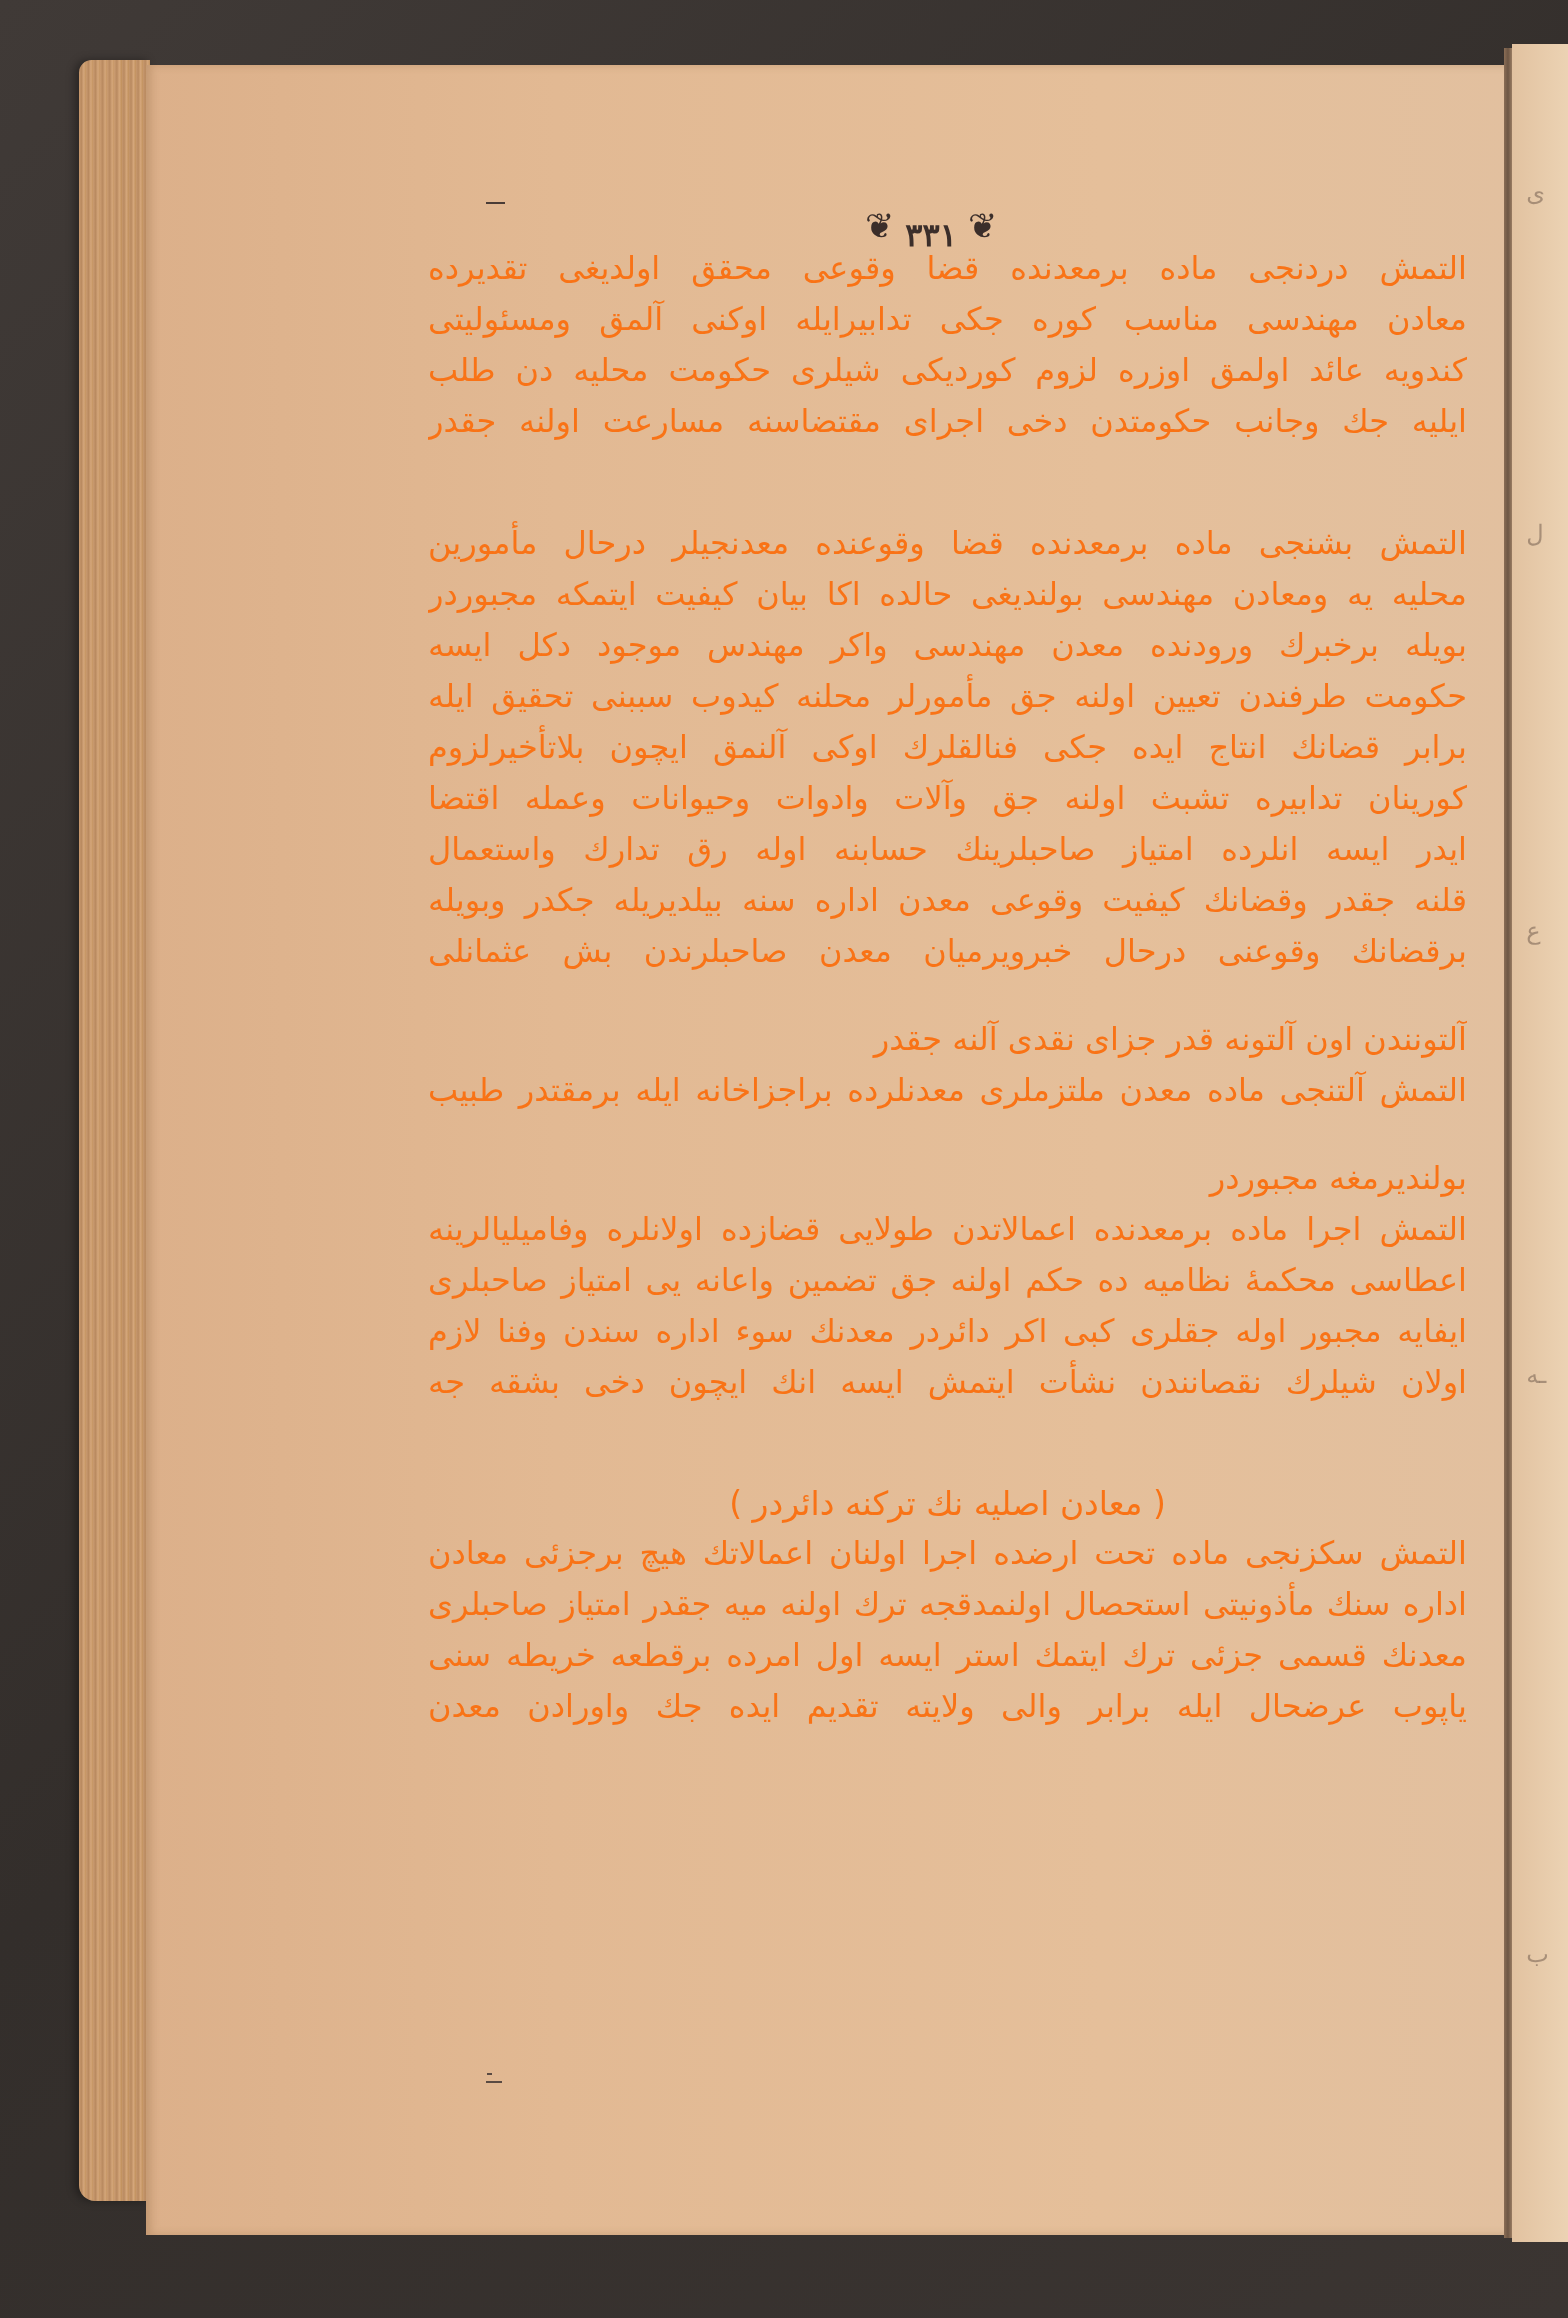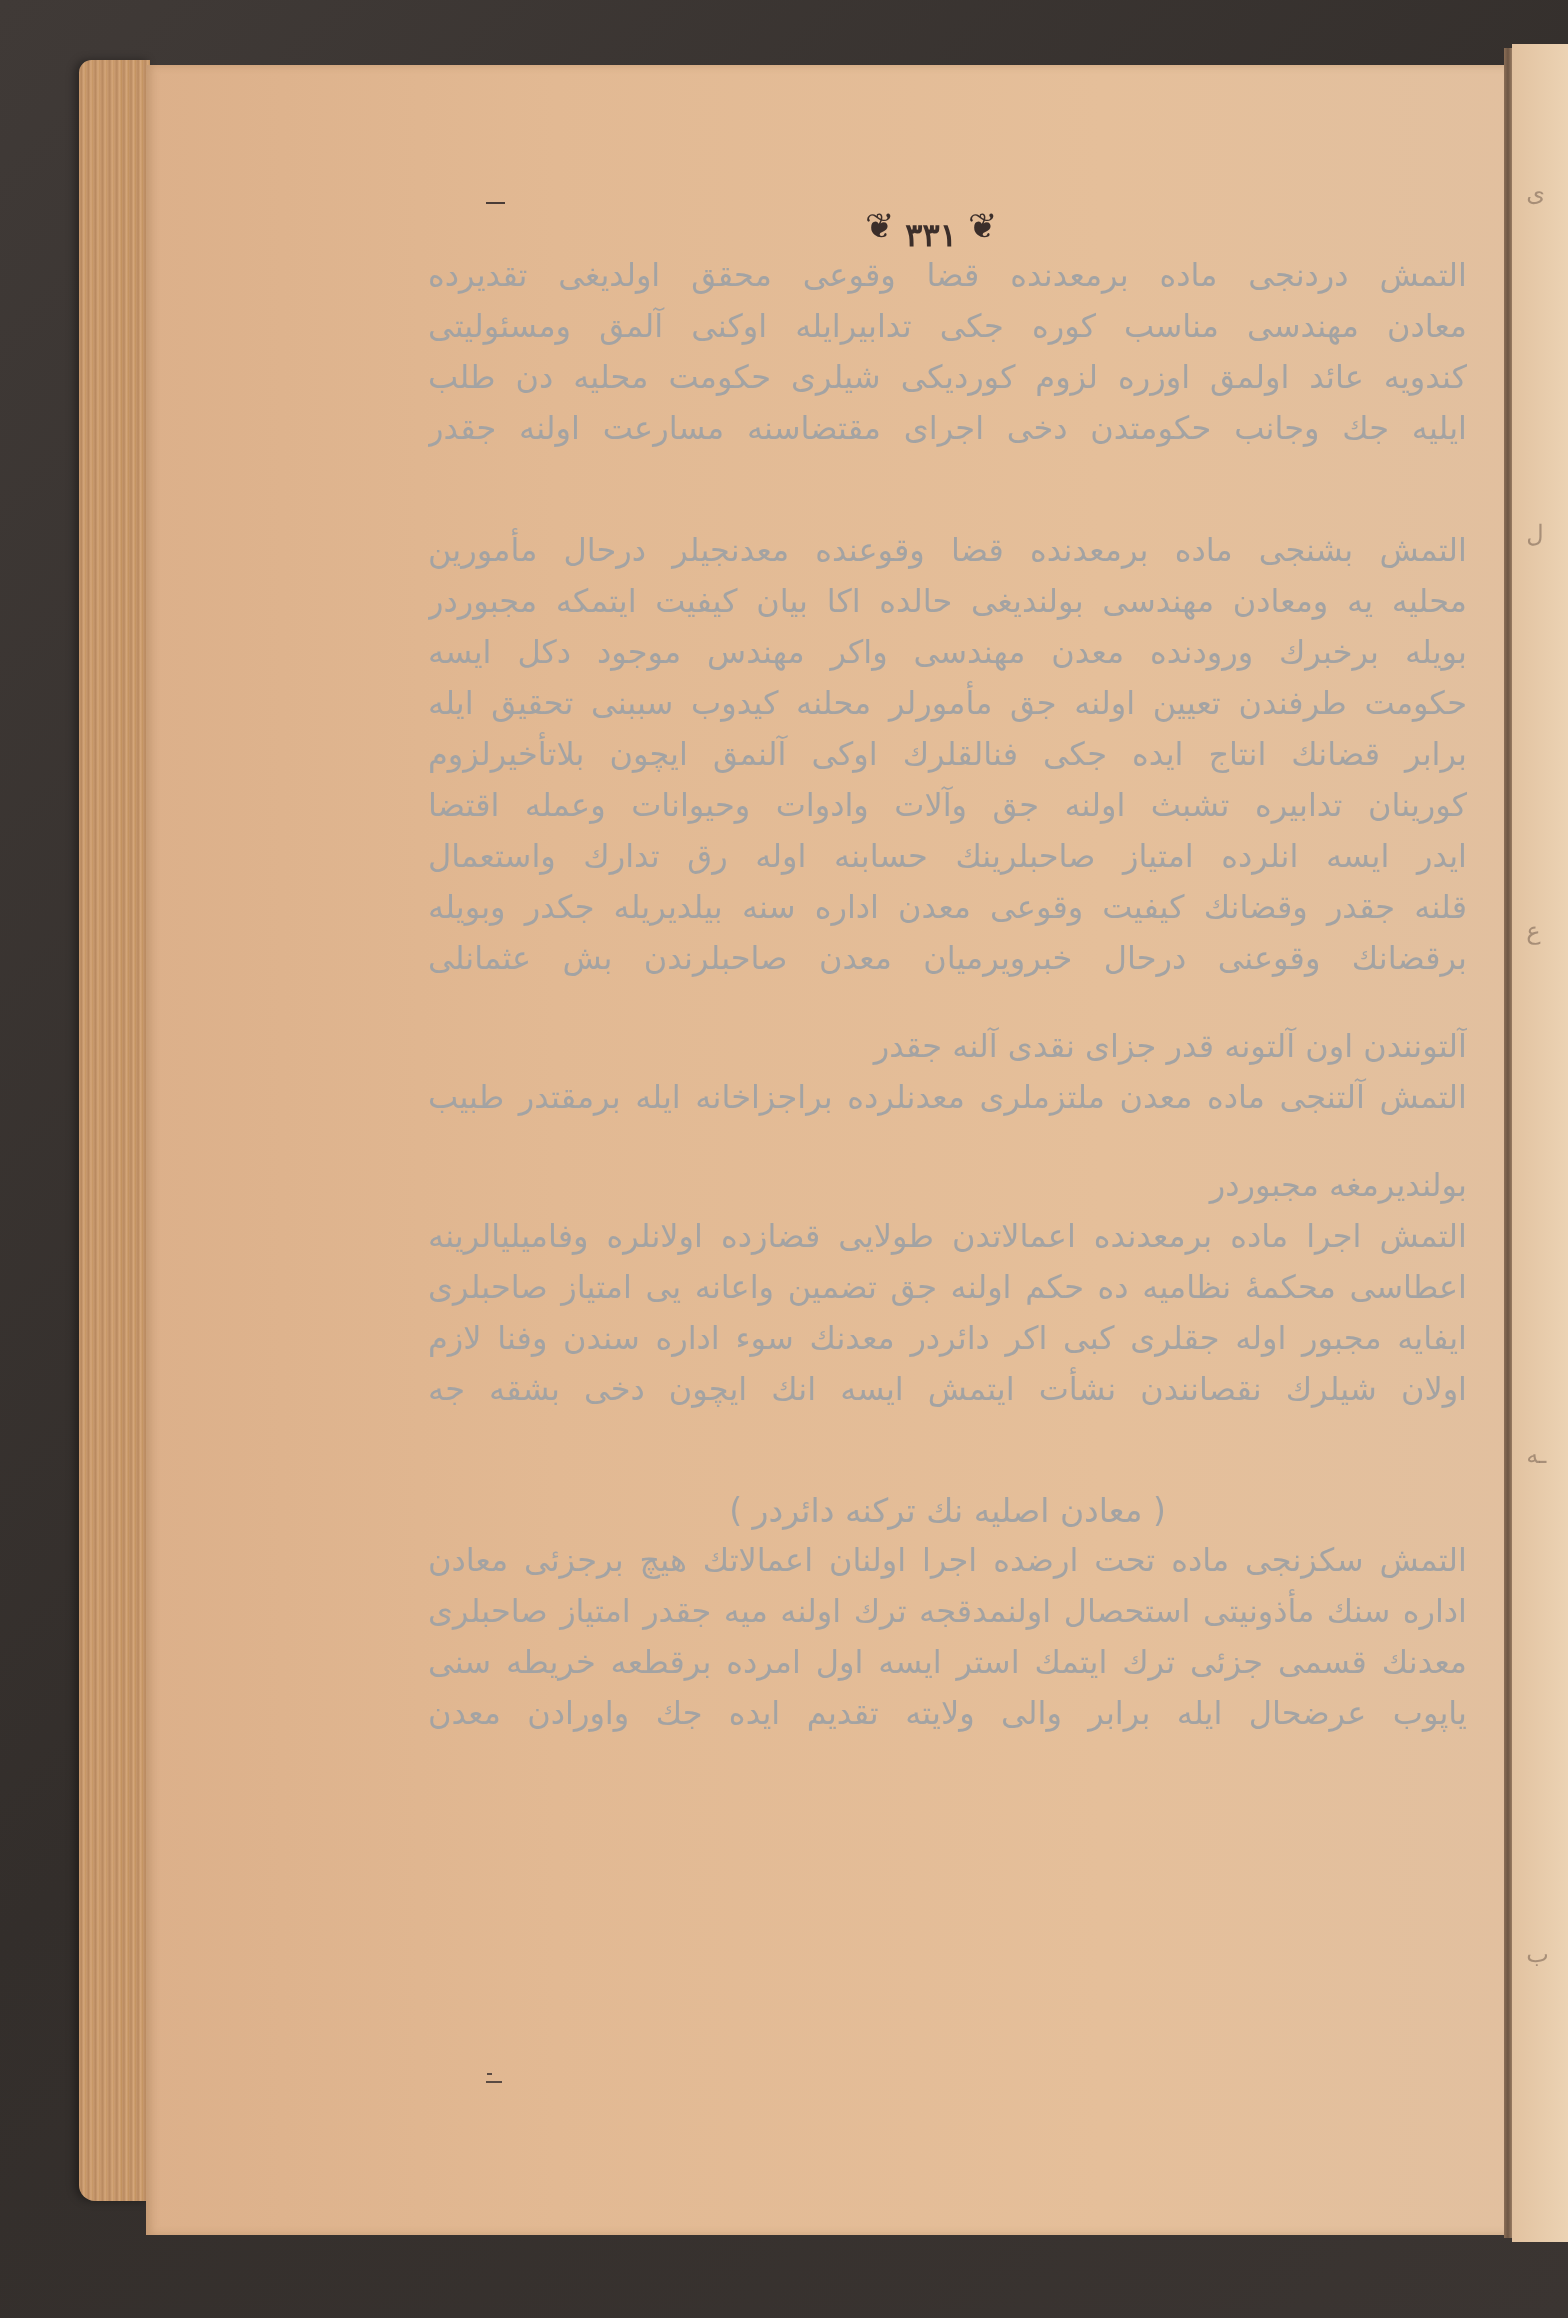--- a/index.html
+++ b/index.html
@@ -44,22 +44,22 @@
       position: absolute; left: 865px; top: 0;
       display: flex; align-items: center; gap: 11px;
       color: #3b2e2a;
     }
     .ornament { font-size: 35px; line-height: 1; color: #3b2e2a; }
     .pnum { font-size: 32px; font-weight: bold; direction: rtl; margin-top: 18px; }
     .tick-mark {
       position: absolute; left: 486px; top: 202px; width: 19px; height: 2.4px; background: #4a3c36;
     }
     .text-block {
-      position: absolute; left: 428px; top: 250px; width: 1039px;
-      direction: rtl; color: #a3a3a3;
+      position: absolute; left: 428px; top: 243px; width: 1039px;
+      direction: rtl; color: #f97316;
       font-family: "DejaVu Sans", sans-serif;
       font-size: 32px;
     }
     .line {
       height: 51px; line-height: 51px; white-space: nowrap;
       text-align: justify; text-align-last: justify;
       overflow: hidden;
     }
     .line.last { text-align-last: right; margin-top: 37px; }
     .gap-lg { height: 71px; }
@@ -76,21 +76,21 @@
 <body>
 
 <div class="backdrop"></div>
 <div class="page-stack"></div>
 <div class="page"></div>
 <div class="gutter"></div>
 <div class="next-page">
   <span class="ghost" style="top:135px">ی</span>
   <span class="ghost" style="top:476px">ل</span>
   <span class="ghost" style="top:873px">ع</span>
-  <span class="ghost" style="top:1397px">ـه</span>
+  <span class="ghost" style="top:1317px">ـه</span>
   <span class="ghost" style="top:1896px">ب</span>
 </div>
 
 <div class="tick-mark"></div>
 
 <div class="header">
   <div class="page-number">
     <span class="ornament">❦</span>
     <span class="pnum">٣٣١</span>
     <span class="ornament">❦</span>

